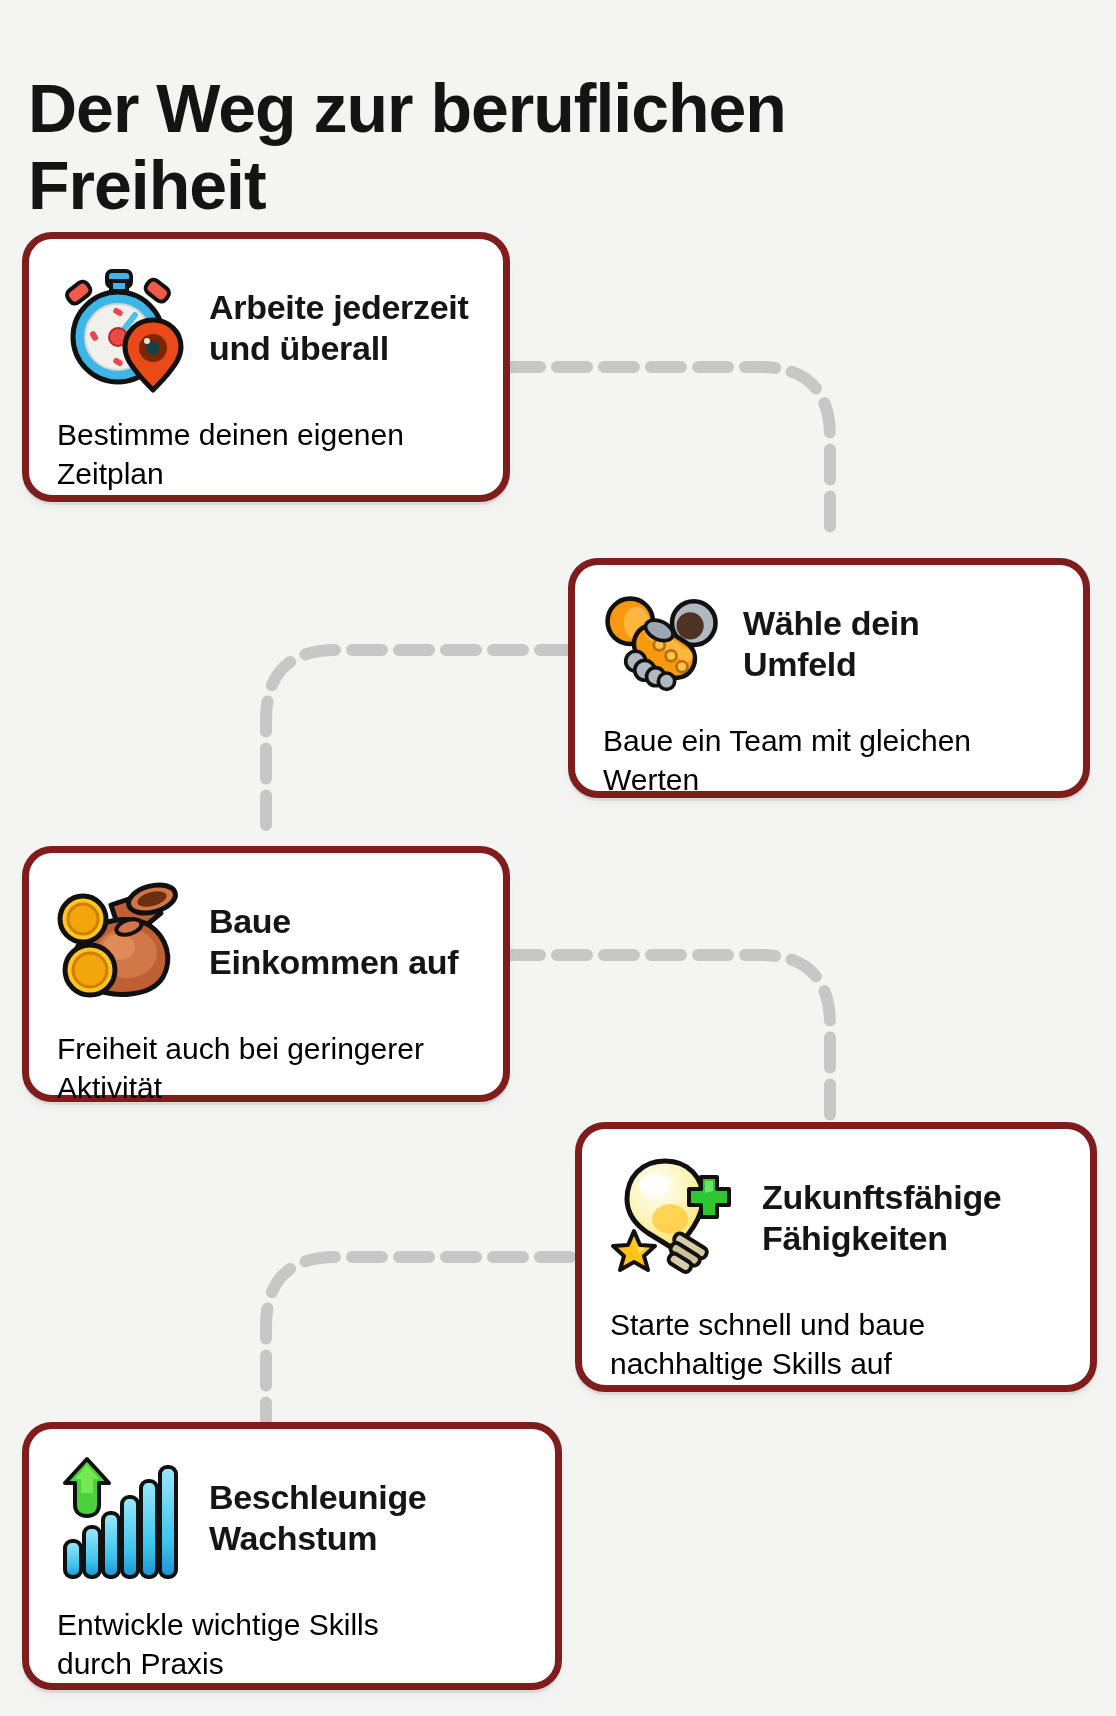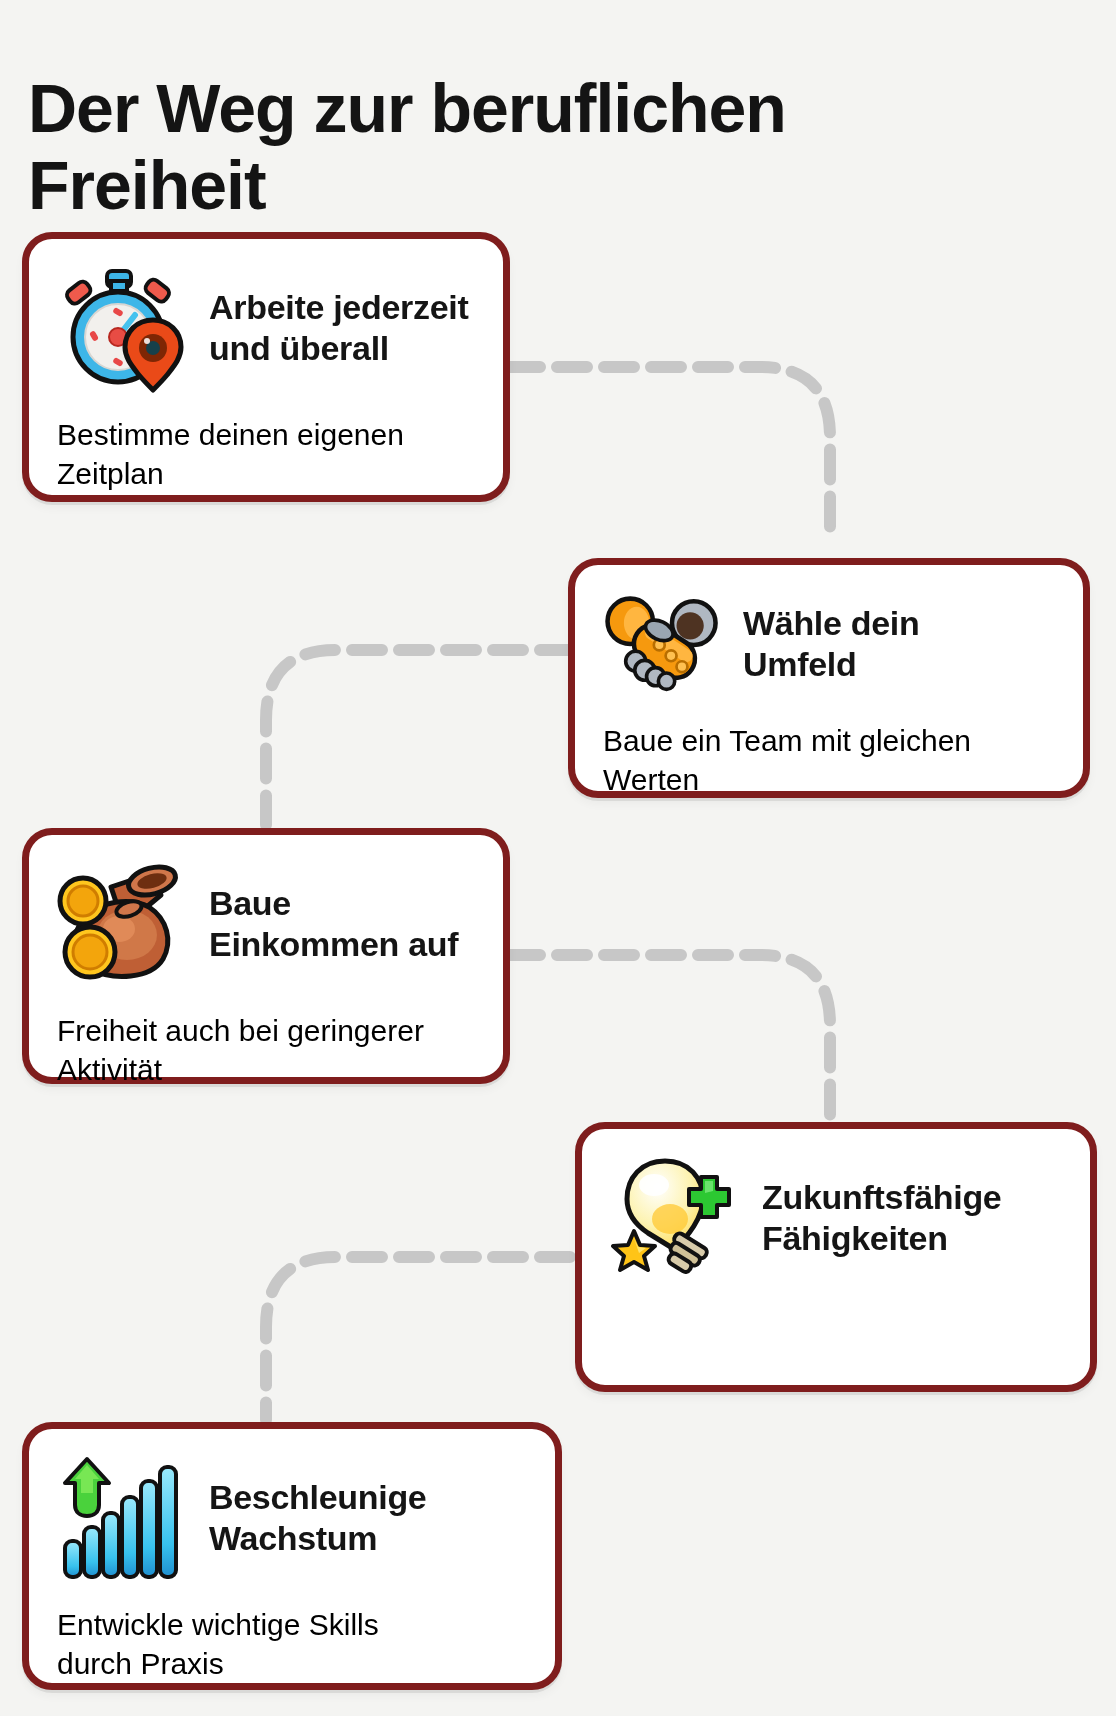--- a/index.html
+++ b/index.html
@@ -38,21 +38,21 @@
     color:#151515;white-space:pre-line;letter-spacing:-0.3px;
   }
   .card-body{
     margin-top:22px;
     font-size:30px;font-weight:400;line-height:1.3;
     color:#000000;white-space:pre-line;
   }
   .card1{left:22px;top:232px;width:488px;height:270px;}
   .card2{left:568px;top:530px;width:522px;height:240px;padding-top:20px;margin-top:28px;}
   .card2 .card-body{margin-top:18px;}
-  .card3{left:22px;top:828px;width:488px;height:256px;}
+  .card3{left:22px;top:846px;width:488px;height:256px;}
   .card4{left:568px;top:1122px;width:522px;height:270px;margin-left:7px;}
   .card5{left:22px;top:1422px;width:540px;height:268px;}
 </style>
 </head>
 <body>
 
 <h1 class="page-title">Der Weg zur beruflichen
 Freiheit</h1>
 
 <svg class="connectors" width="1116" height="1716" viewBox="0 0 1116 1716">
@@ -167,20 +167,22 @@
         <rect x="64" y="106" width="24" height="11" rx="5" fill="#d8cbaa" stroke="#111" stroke-width="4"></rect>
       </g>
       <path d="M91,24 h16 v12 h12 v16 h-12 v12 h-16 v-12 h-12 v-16 h12 z" fill="#2cc832" stroke="#111" stroke-width="4" stroke-linejoin="round"></path>
       <path d="M95,28 h8 v10 l-8,2 z" fill="#7ae87a" opacity="0.8"></path>
       <path d="M24,78 L30,92 L45,93 L34,103 L38,117 L24,109 L10,117 L14,103 L3,93 L18,92 Z" fill="#ffc417" stroke="#111" stroke-width="4" stroke-linejoin="round"></path>
       <path d="M24,85 L28,94 L36,95 L29,100 Z" fill="#ffe36e"></path>
     </svg>
     <div class="card-title">Zukunftsfähige
 Fähigkeiten</div>
   </div>
+  <div class="card-body">Starte schnell und baue
+nachhaltige Skills auf</div>
 </div>
 
 <div class="card card5">
   <div class="card-head">
     <svg class="card-icon" viewBox="0 0 130 130">
       <defs>
         <linearGradient id="barGrad" x1="0" y1="0" x2="0" y2="1">
           <stop offset="0%" stop-color="#9ae9fc"></stop>
           <stop offset="70%" stop-color="#38c2ee"></stop>
           <stop offset="100%" stop-color="#1f8fd0"></stop>

